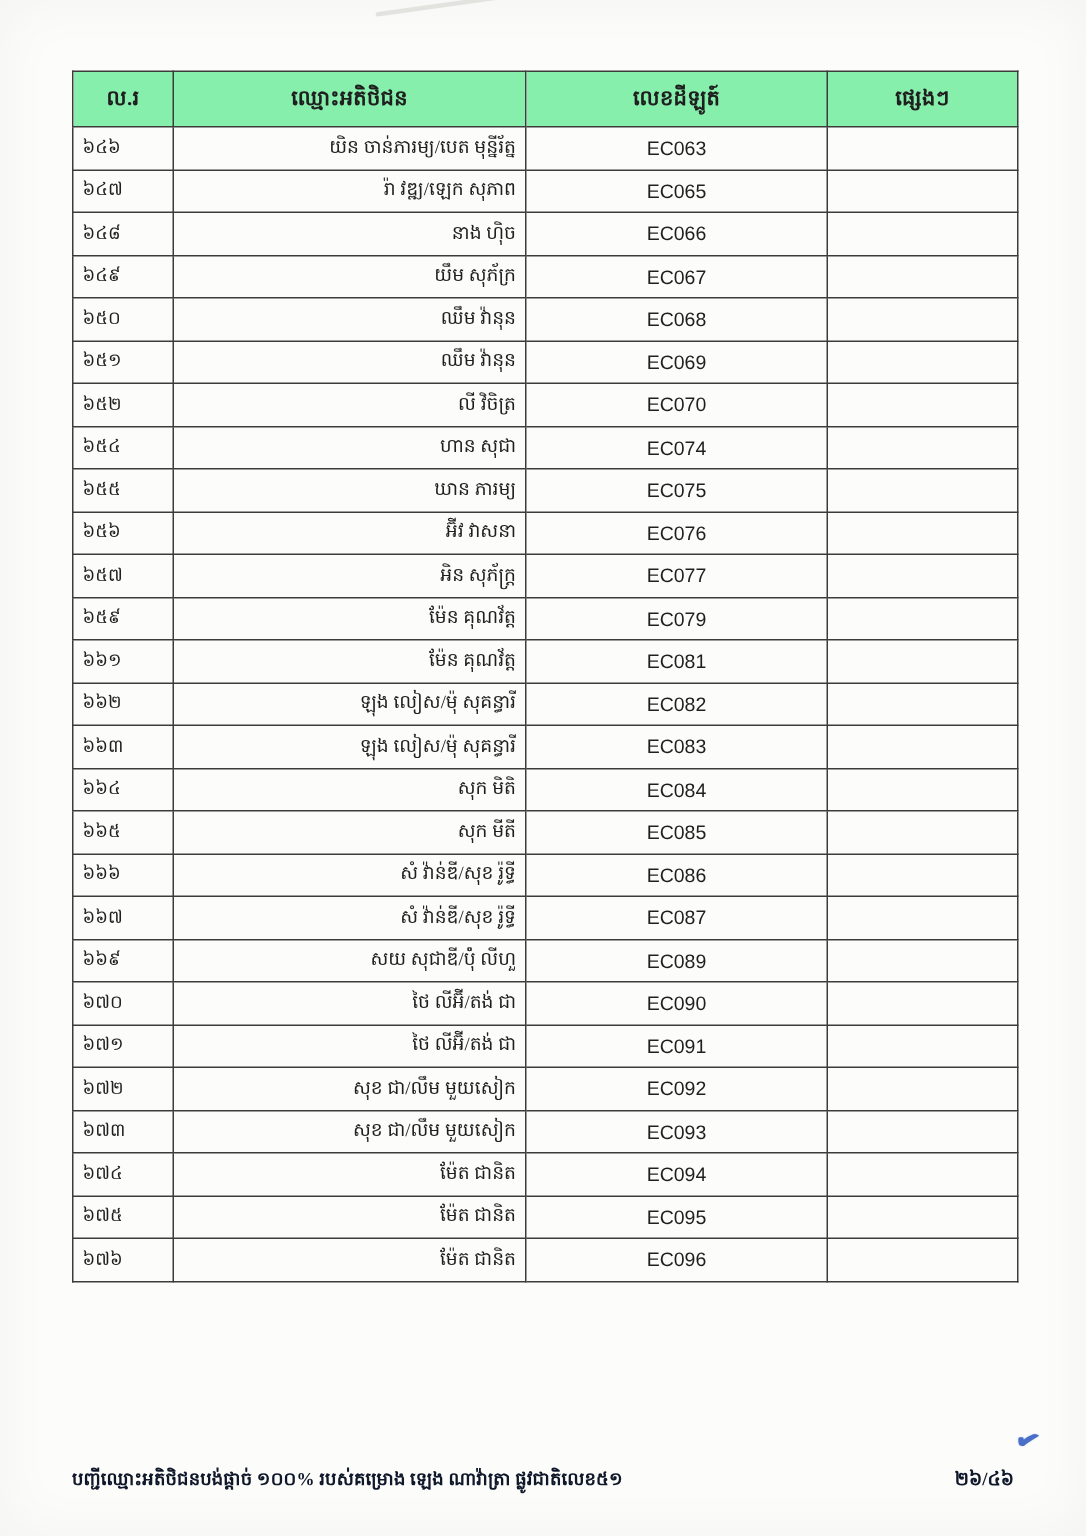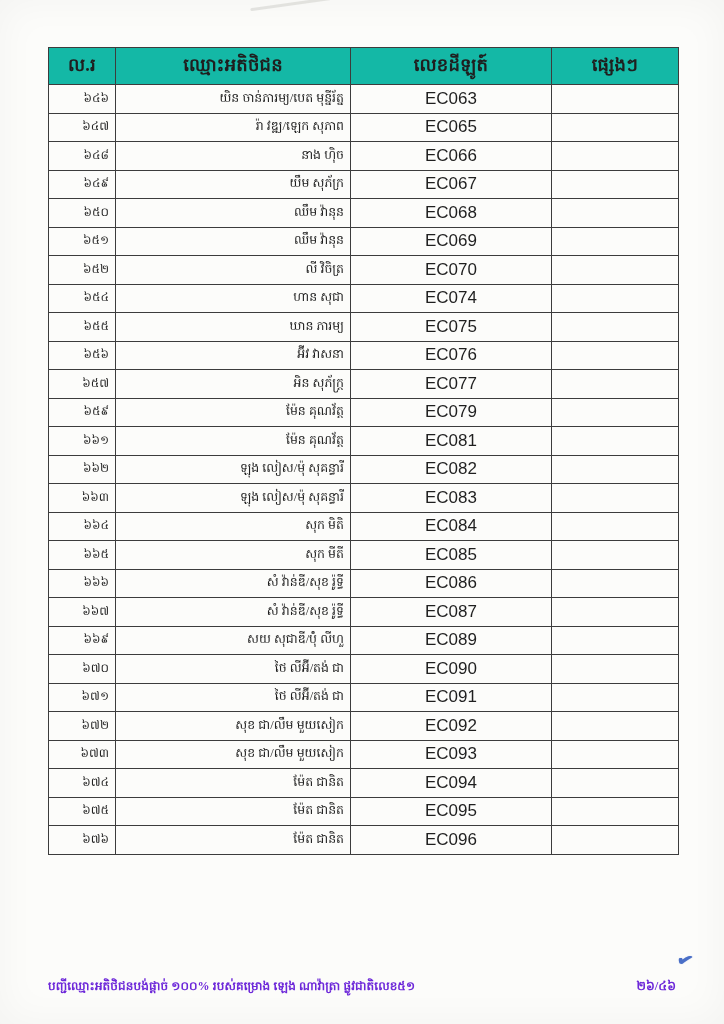--- a/index.html
+++ b/index.html
@@ -29,45 +29,45 @@
   table.customer-table td{
     border:1px solid #3c3c3c;
     padding:0 6px;
     color:#1f1f1f;
     overflow:hidden;
     white-space:nowrap;
   }
   table.customer-table{border:1.5px solid #303030;}
   th{
     height:36px;
-    font-size:18px;
+    font-size:14px;
     font-weight:700;
     text-align:center;
-    background:#14b8a6;
+    background:#86efac;
     letter-spacing:.2px;
   }
   td{height:27.5px;font-size:12.5px;}
   col.c-no{width:67px;}
   col.c-name{width:235px;}
   col.c-lot{width:201px;}
   col.c-other{width:127px;}
-  td.c-no{text-align:right;font-size:12px;margin-left:36px;}
+  td.c-no{text-align:left;font-size:12px;margin-left:36px;}
   td.c-name{text-align:right;padding-left:8px;}
   td.c-lot{
     text-align:center;
     font-family:"Liberation Sans","DejaVu Sans",sans-serif;
-    font-size:17px;
+    font-size:13px;
     color:#2a2a2a;
   }
   td.c-other{text-align:center;}
   .footer{
     position:absolute;
     left:48px;right:48px;top:978px;
     display:flex;justify-content:space-between;align-items:flex-start;
-    font-size:12px;font-weight:700;color:#6d28d9;
+    font-size:12px;font-weight:700;color:#0f172a;
   }
   .footer .footer-note{letter-spacing:.1px;}
   .footer .page-num{font-size:12.5px;}
   .check-mark{
     position:absolute;
     left:678px;top:950px;
     color:#4a6fc7;
     font-size:17px;
     font-weight:700;
     transform:rotate(14deg) scaleX(1.15);

